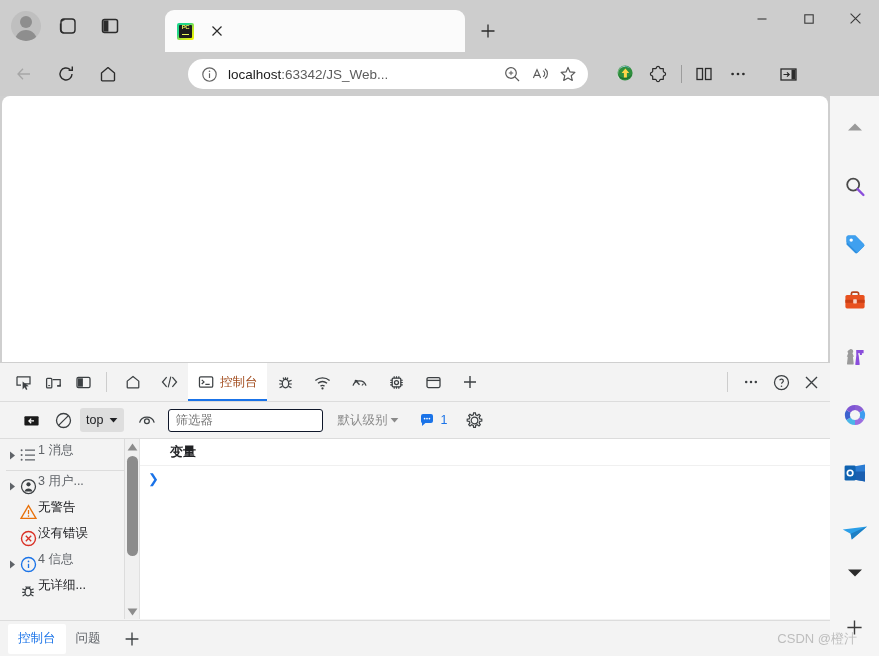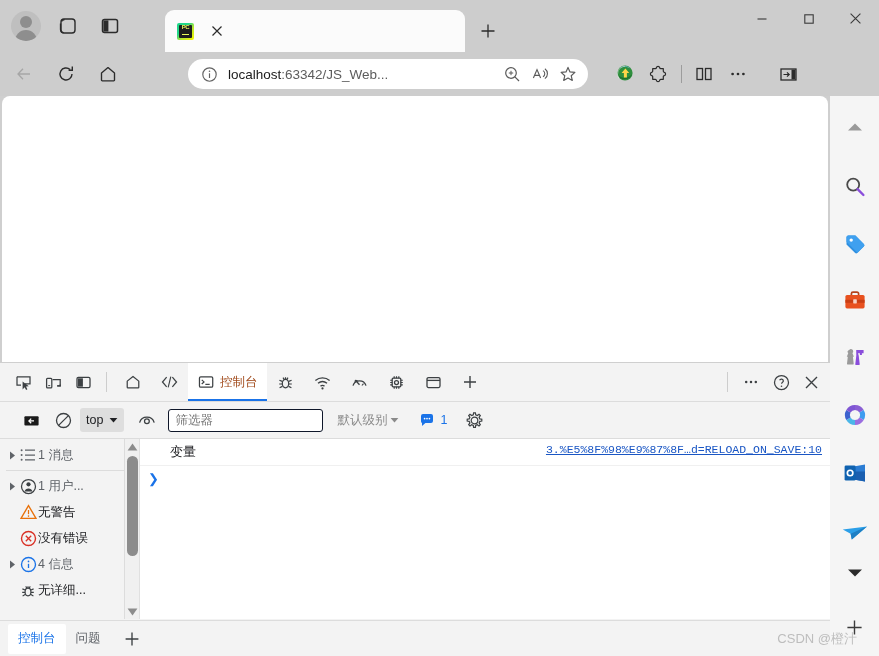--- a/index.html
+++ b/index.html
@@ -143,42 +143,42 @@
   .msg-badge { display: flex; align-items: center; gap: 5px; margin-left: 12px; }
   .msg-badge-count { font-size: 12.5px; color: #1a73e8; }
 
   
   .dt-body { position: relative; height: 180px; display: flex; }
   .dt-sidebar {
     width: 140px; background: #f3f3f3; border-right: 1px solid #e0e0e0;
     padding-top: 3px; overflow: hidden; position: relative;
   }
   .sb-item {
-    display: flex; align-items: center; height: 26px; font-size: 12.5px;
+    display: flex; height: 26px; font-size: 12.5px;
     color: #5f6368; padding-left: 6px; white-space: nowrap;
   }
   .sb-item .tri { width: 12px; display: flex; align-items: center; justify-content: center; flex: none; }
   .sb-item .ic { width: 20px; display: flex; align-items: center; justify-content: center; flex: none; }
   .sb-item.dark { color: #202124; }
   .sb-divider { height: 1px; background: #dcdcdc; margin: 2px 4px 2px 6px; }
 
   .scrollbar {
     position: absolute; right: 0; top: 0; width: 15px; height: 180px;
     background: #f0f0f0; border-left: 1px solid #dcdcdc;
   }
   .sb-arrow { height: 15px; display: flex; align-items: center; justify-content: center; }
   .sb-thumb {
     position: absolute; left: 2px; top: 17px; width: 11px; height: 100px;
     background: #8c8c8c; border-radius: 6px;
   }
 
   .dt-messages { flex: 1; background: #ffffff; position: relative; }
   .console-row {
     display: flex; align-items: flex-start; padding: 4px 8px 4px 10px;
-    border-bottom: 1px solid #f0f0f0; font-size: 12.5px;
+    border-bottom: 1px solid #f0f0f0; font-size: 12.5px; font-weight: bold;
   }
   .console-text { flex: 1; color: #202124; font-size: 13px; padding-left: 20px; }
   .console-link {
     color: #1a56c4; text-decoration: underline; font-size: 11.5px;
     font-family: "Liberation Mono", monospace; white-space: nowrap;
   }
   .prompt-row { display: flex; align-items: center; padding: 5px 0 0 8px; }
   .prompt-arrow { color: #1a73e8; font-size: 13px; font-family: "Liberation Sans", sans-serif; }
 
   
@@ -551,21 +551,21 @@
                 <path d="M1 0.6 L6 4.5 L1 8.4 Z" fill="#5f6368"></path>
               </svg>
           </span>
           <span class="ic">
             <svg width="17" height="17" viewBox="0 0 17 17">
               <circle cx="8.5" cy="8.5" r="7" fill="none" stroke="#3c4043" stroke-width="1.25"></circle>
               <circle cx="8.5" cy="6.3" r="2.1" fill="#3c4043"></circle>
               <path d="M4.5 13.4 a4.2 4.2 0 0 1 8 0 z" fill="#3c4043"></path>
             </svg>
           </span>
-          <span>1 用户...</span>
+          <span>3 用户...</span>
         </div>
         <div class="sb-item dark">
           <span class="tri"></span>
           <span class="ic">
             <svg width="17" height="16" viewBox="0 0 17 16">
               <path d="M8.5 1.6 L16 14.4 H1 Z" fill="none" stroke="#e8710a" stroke-width="1.35"></path>
               <path d="M8.5 6 V10.2" stroke="#e8710a" stroke-width="1.25"></path>
               <circle cx="8.5" cy="12.1" r="0.8" fill="#e8710a"></circle>
             </svg>
           </span>
@@ -620,21 +620,20 @@
             <svg width="11" height="8" viewBox="0 0 11 8">
                 <path d="M5.5 7.4 L10.4 0.6 H0.6 Z" fill="#8c8c8c"></path>
               </svg>
           </div>
         </div>
       </div>
 
       <div class="dt-messages">
         <div class="console-row">
           <div class="console-text">变量</div>
-          <a class="console-link" href="#">3.%E5%8F%98%E9%87%8F…d=RELOAD_ON_SAVE:10</a>
         </div>
         <div class="prompt-row">
           <span class="prompt-arrow">❯</span>
         </div>
       </div>
     </div>
 
     <div class="dt-drawer">
       <div class="dr-tab active">控制台</div>
       <div class="dr-tab">问题</div>

